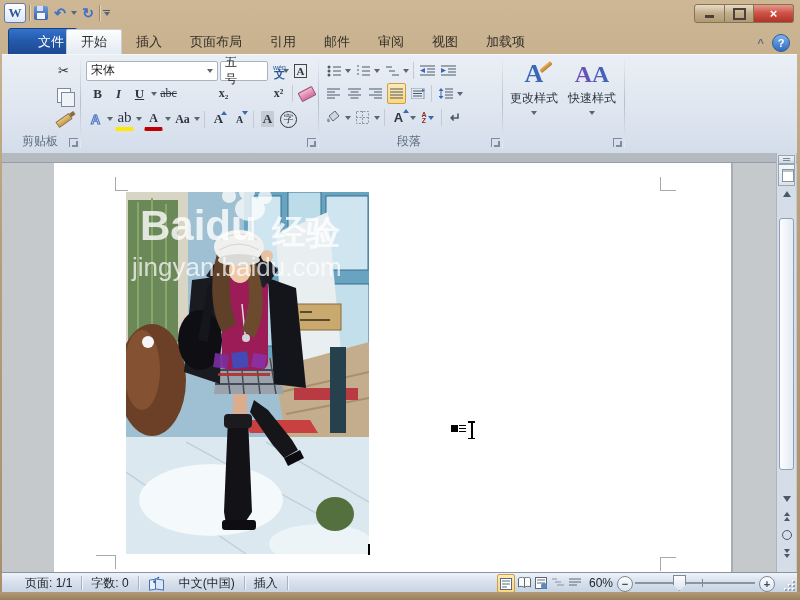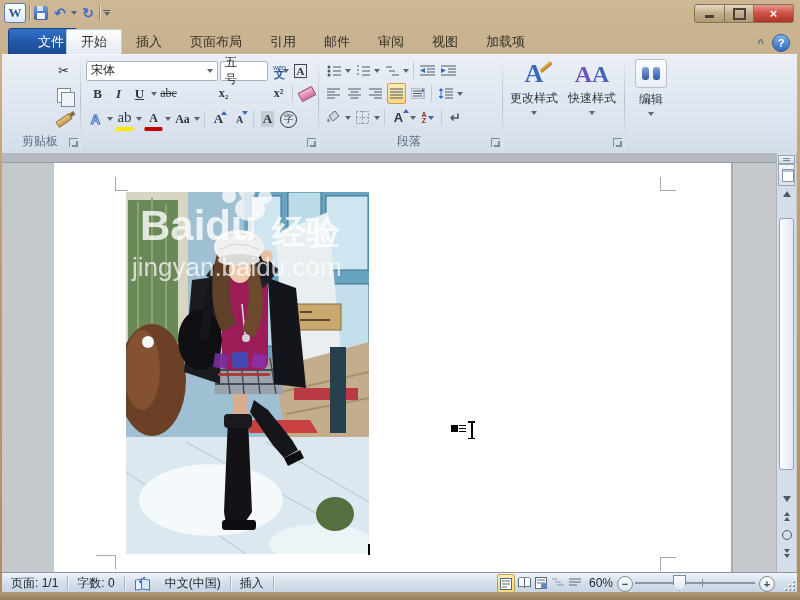--- a/index.html
+++ b/index.html
@@ -148,21 +148,21 @@
   .tri.dn{border-top:6px solid #4a5a6a;}
   .tri.sm.up{border-left-width:3px;border-right-width:3px;border-bottom-width:4px;}
   .tri.sm.dn{border-left-width:3px;border-right-width:3px;border-top-width:4px;}
   .thumb{position:absolute;left:2px;right:2px;top:65px;height:250px;background:linear-gradient(90deg,#fdfdfe,#e4ebf3);
     border:1px solid #8fa0b4;border-radius:3px;}
   .browse{position:absolute;left:1px;right:1px;height:16px;display:flex;align-items:center;justify-content:center;flex-direction:column;gap:1px;}
   .ring{width:8px;height:8px;border:1.5px solid #4a5a6a;border-radius:50%;}
   
   .statusbar{position:absolute;left:2px;right:3px;top:572px;height:20px;
     background:linear-gradient(#eef3f9,#d7e0ec 45%,#c7d3e3);border-top:1px solid #8a93a0;
-    display:flex;align-items:center;font-size:12px;color:#20252c;}
+    display:flex;align-items:center;font-size:12px;color:#20252c;padding-left:14px;}
   .seg{padding:0 9px;white-space:nowrap;}
   .ssep{width:1px;height:14px;background:#a9b2bf;box-shadow:1px 0 0 #f0f4f9;}
   .book{width:15px;height:12px;position:relative;margin:0 6px 0 10px;}
   .book:before{content:"";position:absolute;left:0;top:2px;width:7px;height:9px;background:#eaf1fa;border:1px solid #4a72b0;transform:skewY(-8deg);}
   .book:after{content:"";position:absolute;right:0;top:2px;width:7px;height:9px;background:#dbe7f6;border:1px solid #4a72b0;transform:skewY(8deg);}
   .book .chk{position:absolute;left:3px;top:-3px;color:#2a5aa8;font-size:11px;font-weight:bold;}
   .rightcluster{position:absolute;right:0;top:0;height:20px;width:300px;}
   .vbtns{position:absolute;left:0;top:1px;display:flex;gap:1px;}
   .vb{width:16px;height:17px;display:flex;align-items:center;justify-content:center;font-size:11px;color:#3f4document;color:#3f4a58;}
   .zoomtxt{position:absolute;left:88px;top:3px;width:28px;text-align:right;}
@@ -493,29 +493,20 @@
         <div class="stylebtn">
           <span class="csA">AA</span>
           <span class="lbl">快速样式</span>
           <span class="dd"></span>
         </div>
       </div>
       <div class="launcher"></div>
     </div>
     <div class="vdiv" style="left:622px;"></div>
 
-    <div class="rgroup" style="left:624px;width:52px;">
-      <div class="editbtn">
-        <div class="binocbox">
-            <span class="binoc"></span>
-          </div>
-        <span class="lbl">编辑</span>
-        <span class="dd"></span>
-      </div>
-    </div>
   </div>
 
   <div class="docarea">
     <div class="doctop"></div>
 
     <div class="page"></div>
     <div class="mark tl"></div>
     <div class="mark tr"></div>
     <div class="mark bl"></div>
     <div class="mark br"></div>

